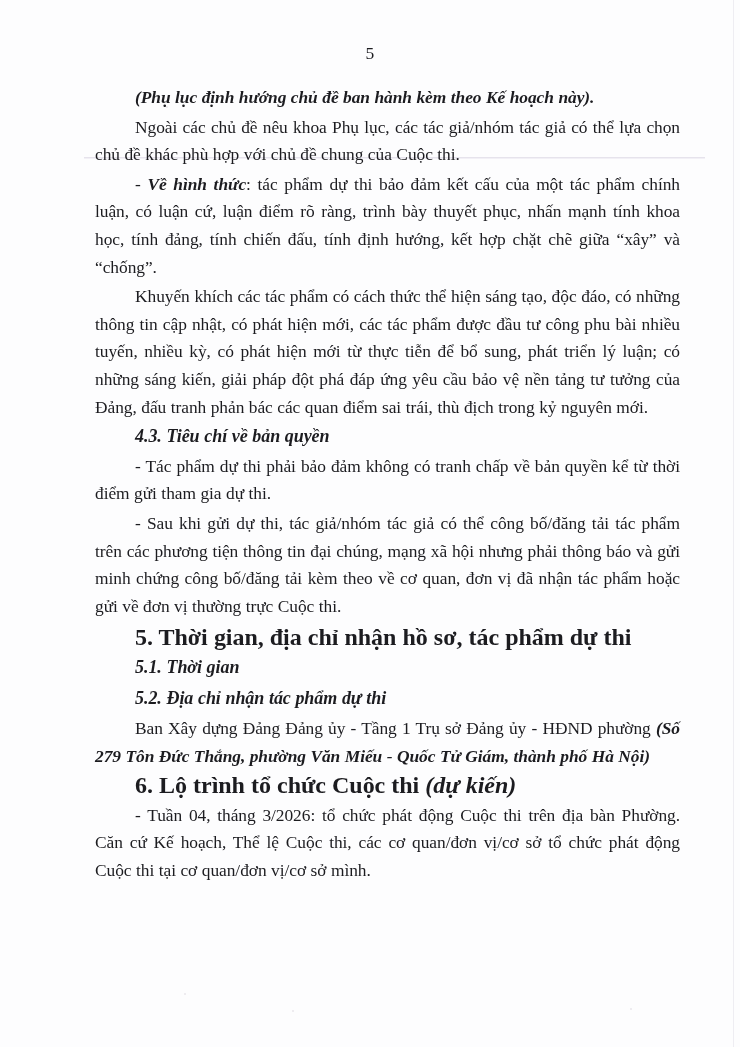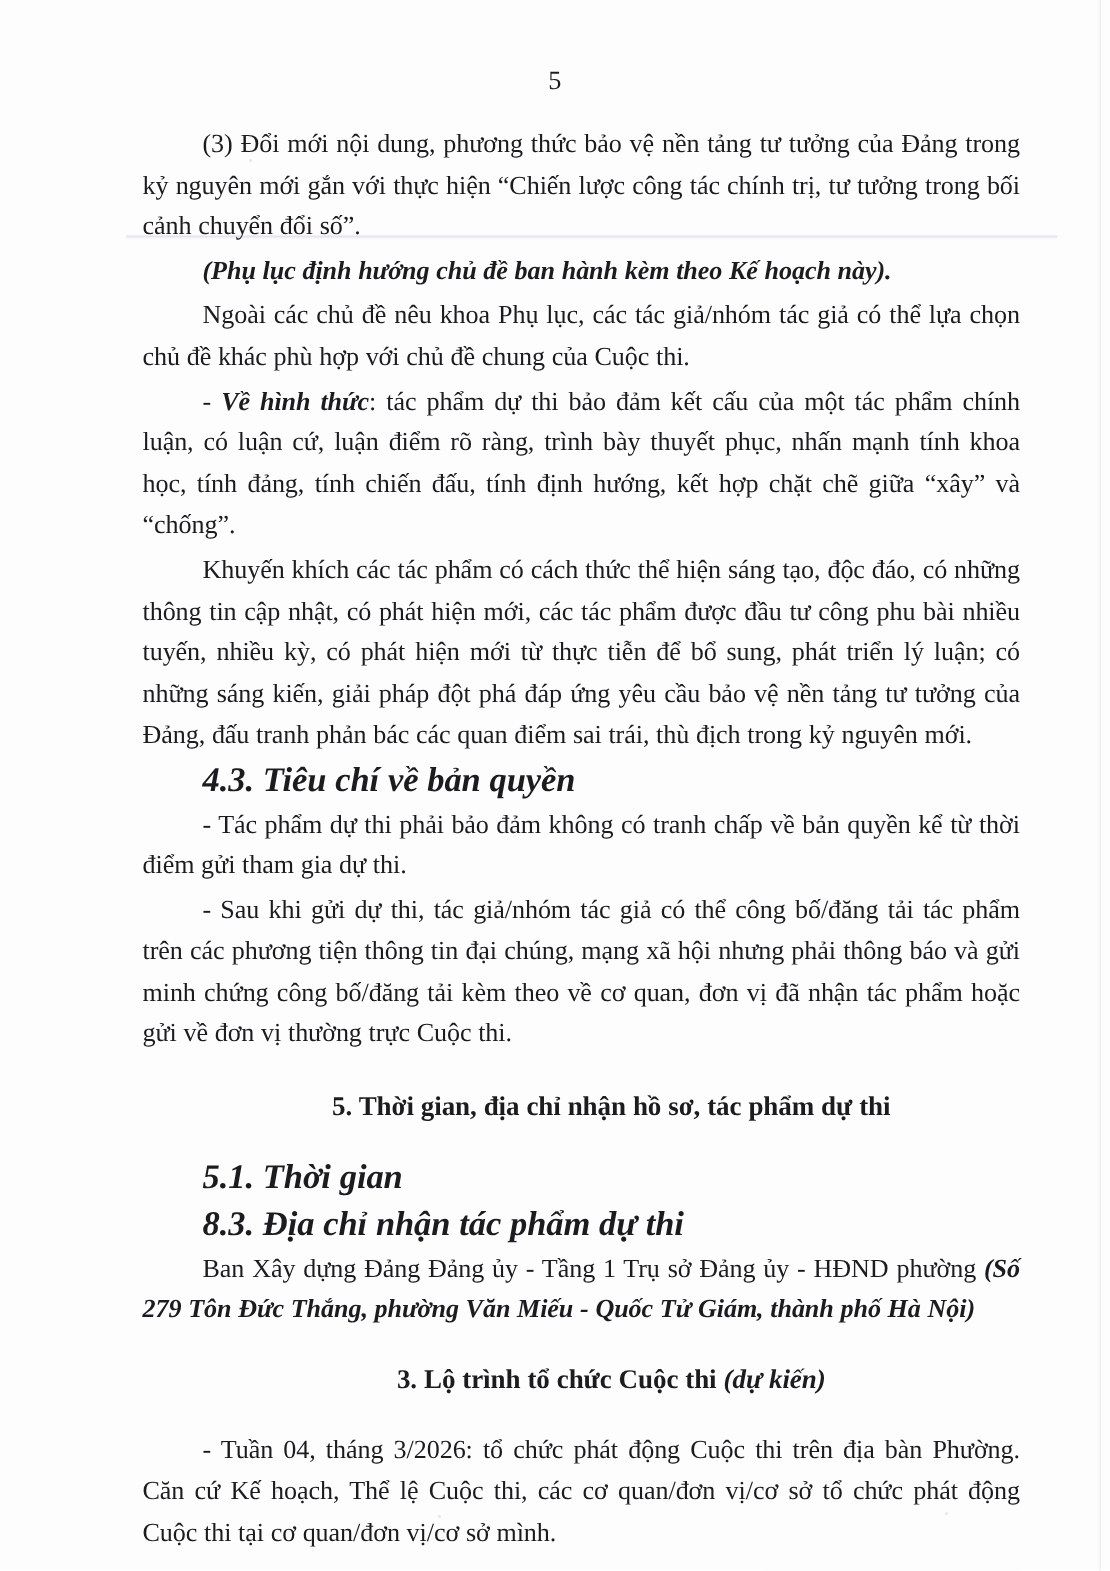--- a/index.html
+++ b/index.html
@@ -82,30 +82,30 @@
   }
 
   .gap-sm { height: 2px; }
 
   .it { font-style: italic; font-weight: bold; }
   .bd { font-weight: bold; }
 
   .heading {
     font-weight: bold;
     text-indent: 40px;
-    font-size: 18px;
+    font-size: 24px;
     line-height: 27.6px;
-    text-align: center;
-    margin: 17px;
+    text-align: left;
+    margin: 0;
   }
   .heading-italic {
     font-weight: bold;
     font-style: italic;
     text-indent: 40px;
-    font-size: 23px;
+    font-size: 18px;
     line-height: 27.6px;
     text-align: left;
     margin: 0;
   }
 
   
   .speckle {
     position: absolute;
     background: #d8d6de;
     border-radius: 50%;
@@ -123,23 +123,20 @@
 
   <div class="speckle" style="left:166px; top:106px; width:2px; height:2px;"></div>
   <div class="speckle" style="left:184px; top:993px; width:2px; height:2px;"></div>
   <div class="speckle" style="left:292px; top:1010px; width:2px; height:2px;"></div>
   <div class="speckle" style="left:630px; top:1008px; width:2px; height:2px;"></div>
 
   <div class="page-number">5</div>
 
   <div class="content">
 
-    <p>
-      <span>(3) Đổi mới nội dung, phương thức bảo vệ nền tảng tư tưởng của Đảng trong kỷ nguyên mới gắn với thực hiện “Chiến lược công tác chính trị, tư tưởng trong bối cảnh chuyển đổi số”.</span>
-    </p>
 
     <div class="gap-sm"></div>
 
     <p class="it">
       <span>(Phụ lục định hướng chủ đề ban hành kèm theo Kế hoạch này).</span>
     </p>
 
     <div class="gap-sm"></div>
 
     <p>
@@ -190,33 +187,33 @@
     <p class="heading-italic">
       <span>5.1. Thời gian</span>
     </p>
 
     <div class="gap-sm"></div>
 
 
     <div class="gap-sm"></div>
 
     <p class="heading-italic">
-      <span>8.3. Địa chỉ nhận tác phẩm dự thi</span>
+      <span>5.2. Địa chỉ nhận tác phẩm dự thi</span>
     </p>
 
     <div class="gap-sm"></div>
 
     <p>
       <span>Ban Xây dựng Đảng Đảng ủy - Tầng 1 Trụ sở Đảng ủy - HĐND phường </span><span class="it">(Số 279 Tôn Đức Thắng, phường Văn Miếu - Quốc Tử Giám, thành phố Hà Nội)</span>
     </p>
 
     <div class="gap-sm"></div>
 
     <p class="heading">
-      <span>3. Lộ trình tổ chức Cuộc thi </span><span class="it" style="font-weight:bold">(dự kiến)</span>
+      <span>6. Lộ trình tổ chức Cuộc thi </span><span class="it" style="font-weight:bold">(dự kiến)</span>
     </p>
 
     <div class="gap-sm"></div>
 
     <p>
       <span>- Tuần 04, tháng 3/2026: tổ chức phát động Cuộc thi trên địa bàn Phường. Căn cứ Kế hoạch, Thể lệ Cuộc thi, các cơ quan/đơn vị/cơ sở tổ chức phát động Cuộc thi tại cơ quan/đơn vị/cơ sở mình.</span>
     </p>
 
   </div>
 </div>

